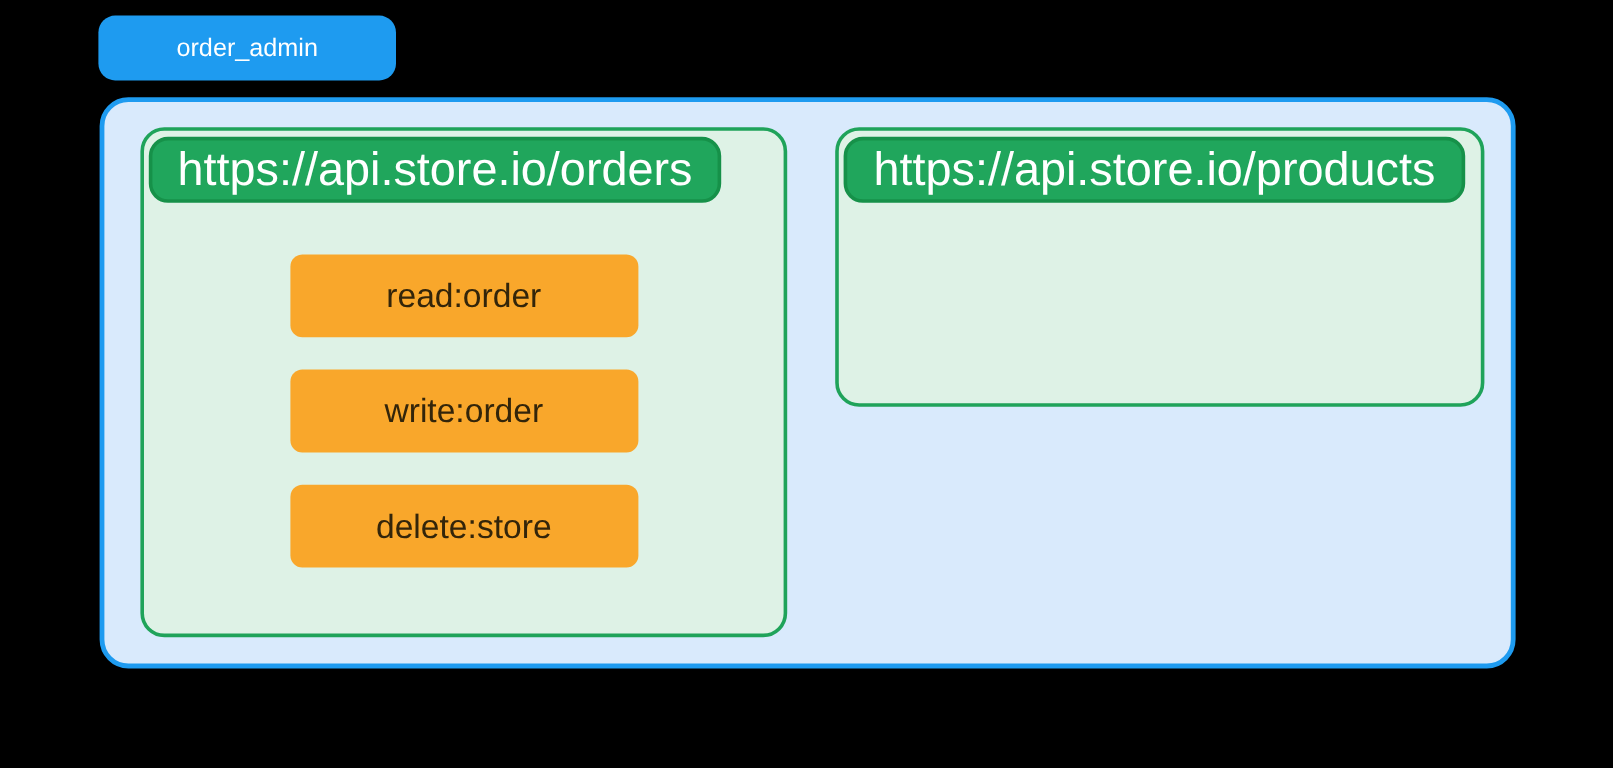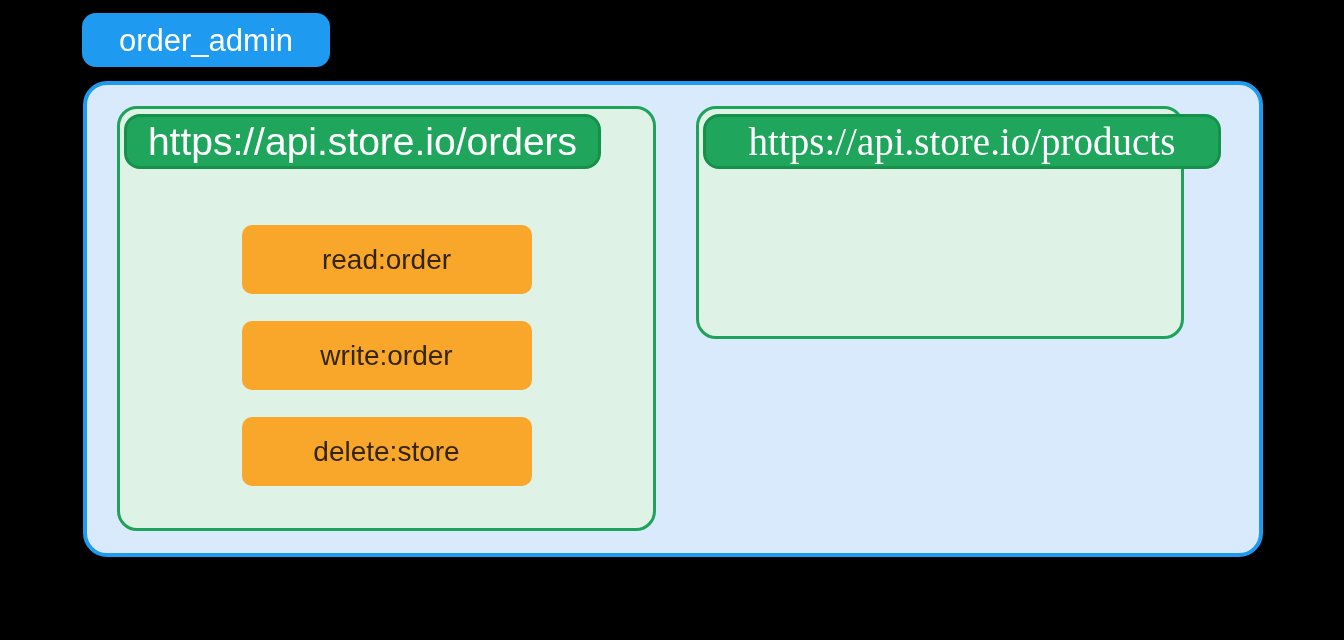--- a/index.html
+++ b/index.html
@@ -20,53 +20,53 @@
     font-family:"Liberation Sans","DejaVu Sans",sans-serif;
     width:1344px;height:640px;overflow:hidden;position:relative;
   }
   .canvas{position:absolute;inset:0;background:var(--background);}
 
   
   .role-badge{
     position:absolute;left:82px;top:13px;width:248px;height:54px;
     background:var(--accent-blue);border-radius:14px;
     display:flex;align-items:center;justify-content:center;
-    color:var(--badge-text);font-size:31px;line-height:1;
+    color:var(--badge-text);font-size:21px;line-height:1;
   }
 
   
   .permission-container{
     position:absolute;left:83px;top:81px;width:1180px;height:476px;
     background:var(--container-fill);
     border:4px solid var(--accent-blue);border-radius:24px;
   }
 
   
   .resource-panel{
     position:absolute;background:var(--resource-fill);
     border:3px solid var(--resource-border);border-radius:20px;
   }
   .panel-orders{left:30px;top:21px;width:539px;height:425px;}
-  .panel-products{left:609px;top:21px;width:488px;height:233px;font-family:Liberation Serif, serif;}
+  .panel-products{left:609px;top:21px;width:541px;height:233px;}
 
   
   .resource-badge{
     position:absolute;left:4px;top:5px;height:55px;
     background:var(--resource-badge-fill);
     border:3px solid var(--resource-badge-border);
     border-radius:16px;
     display:flex;align-items:center;justify-content:center;
     color:var(--badge-text);font-size:39px;line-height:1;white-space:nowrap;
   }
   .panel-orders .resource-badge{width:477px;}
   .panel-products .resource-badge{width:518px;}
 
   
   .scopes{
-    position:absolute;left:0;right:0;top:116px;
+    position:absolute;left:0;right:0;top:103px;
     display:flex;flex-direction:column;align-items:center;gap:27px;
   }
   .scope-chip{
     width:290px;height:69px;background:var(--scope-fill);
     border-radius:10px;display:flex;align-items:center;justify-content:center;
     color:var(--scope-text);font-size:28px;line-height:1;
   }
 </style>
 </head>
 <body>

